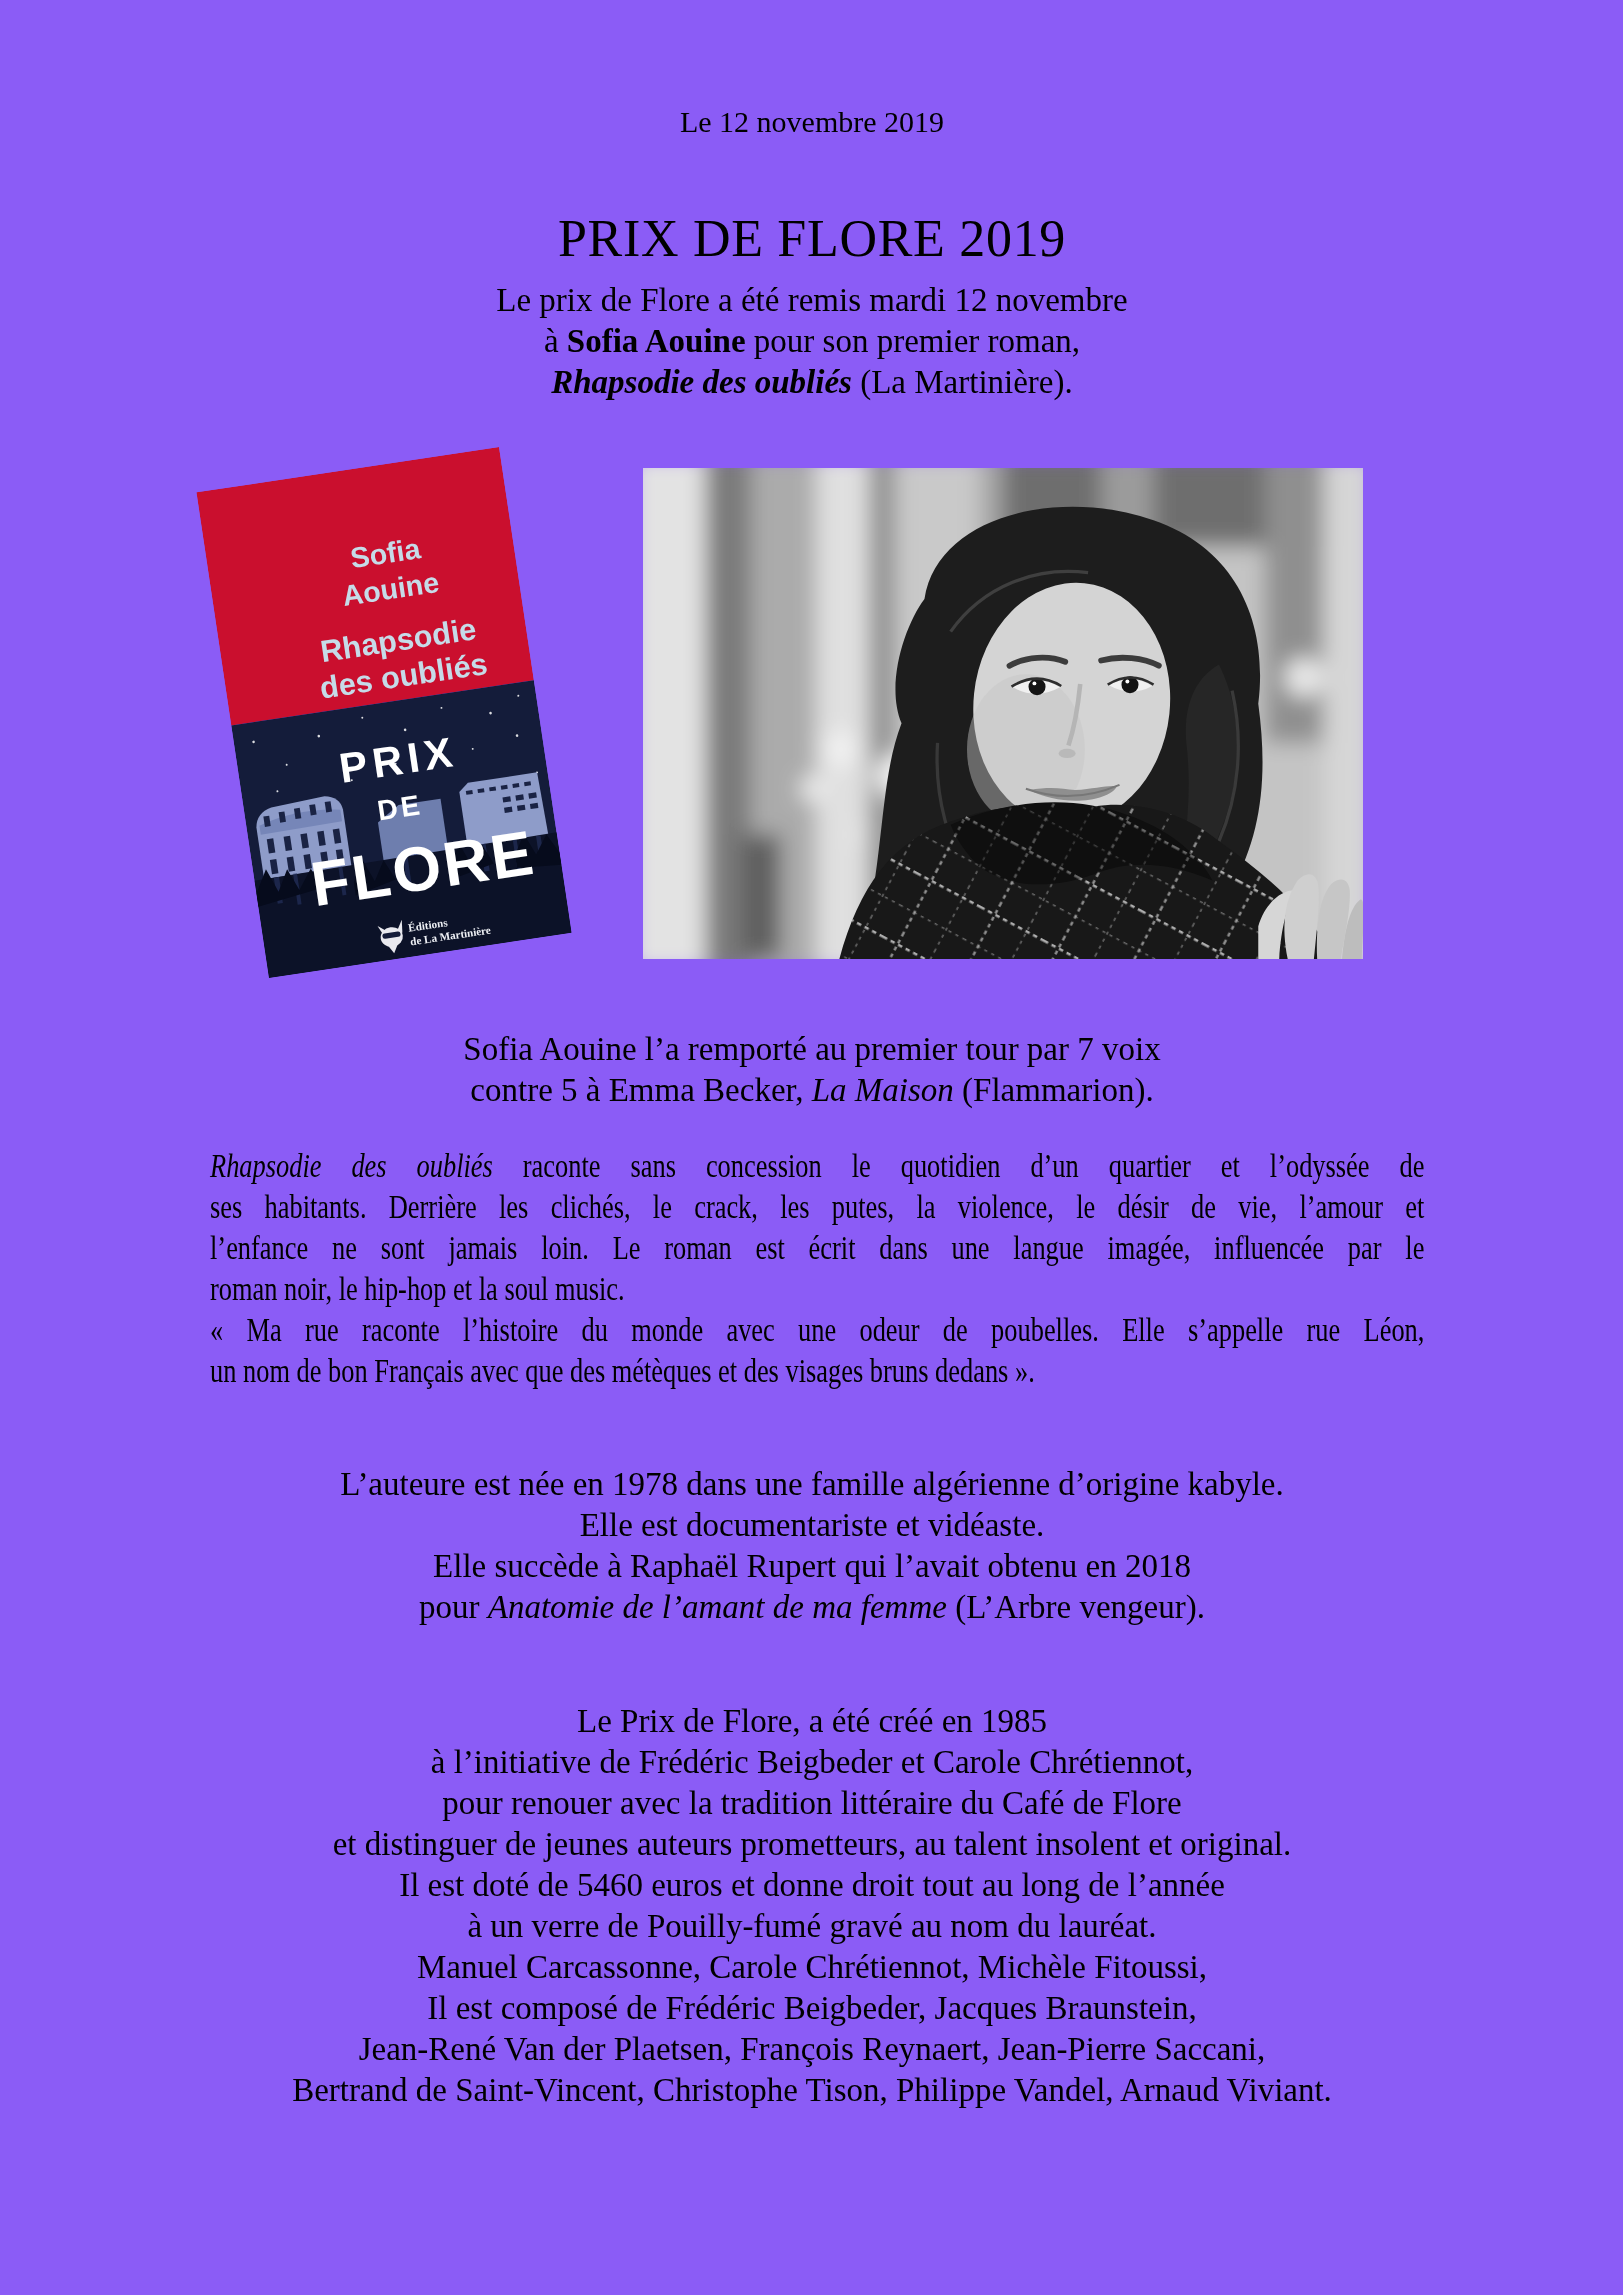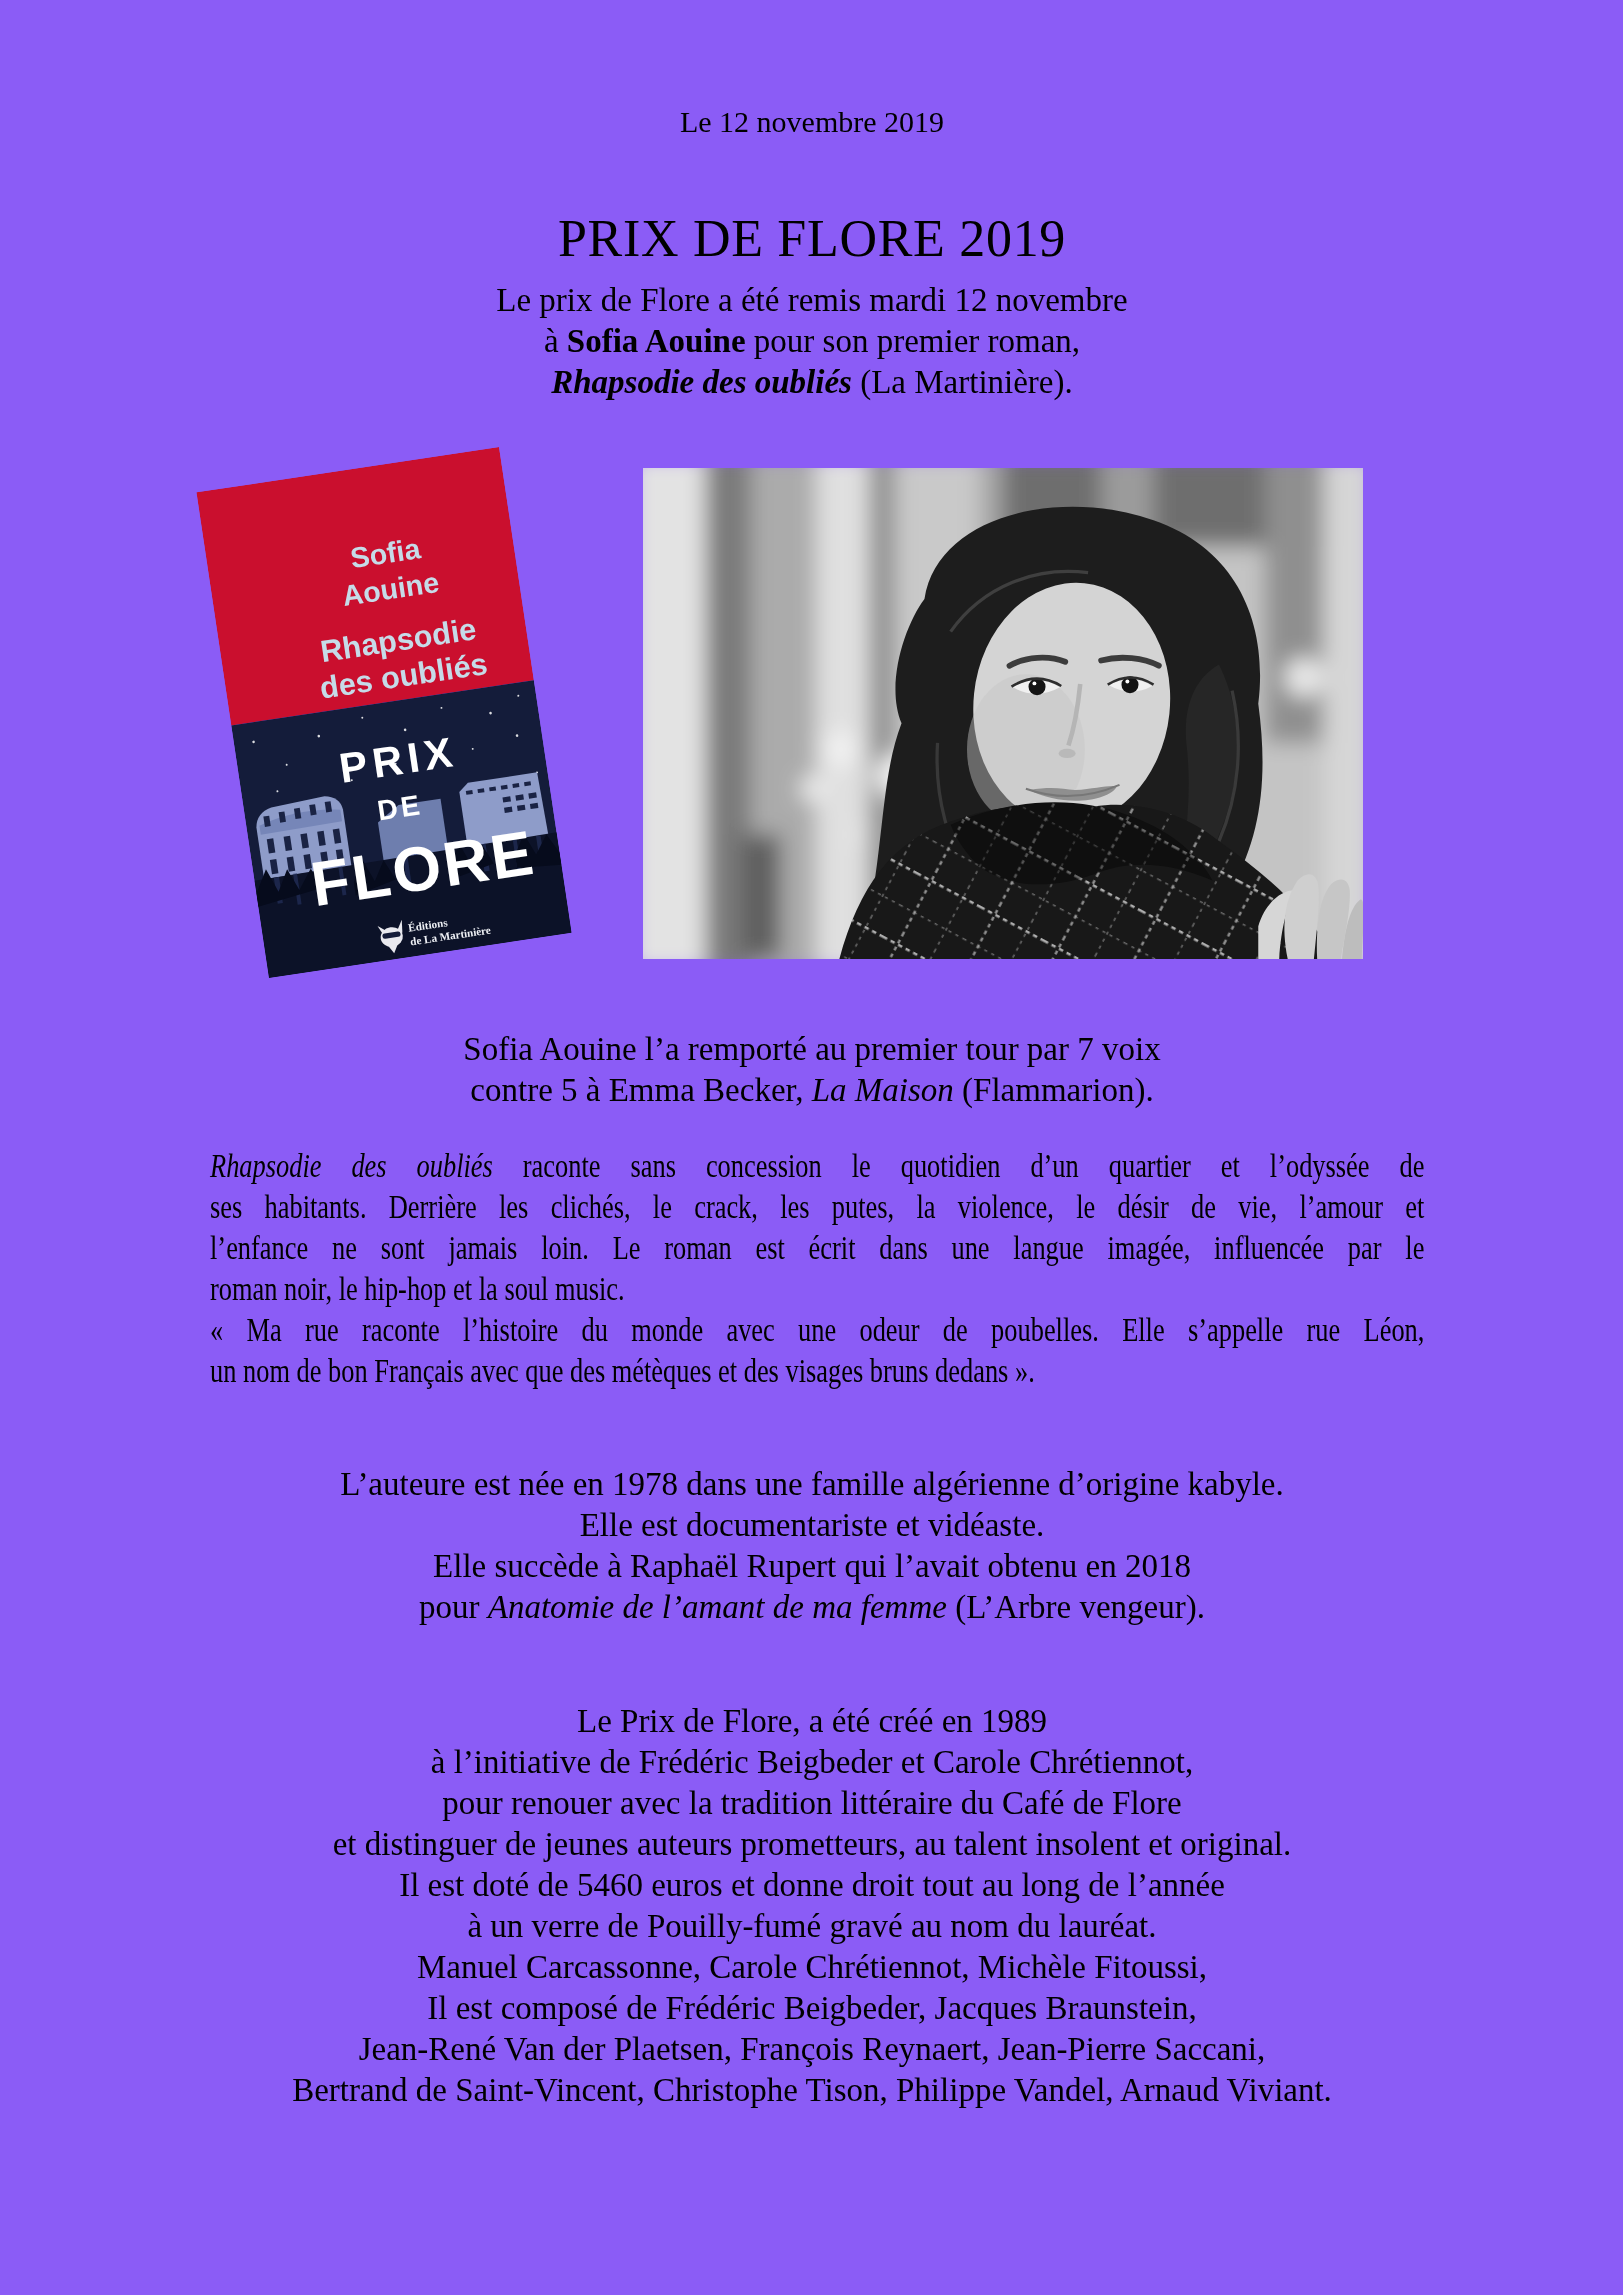--- a/index.html
+++ b/index.html
@@ -256,21 +256,21 @@
   </div>
 
   <div class="centerband bio-block">
     <div>L’auteure est née en 1978 dans une famille algérienne d’origine kabyle.</div>
     <div>Elle est documentariste et vidéaste.</div>
     <div>Elle succède à Raphaël Rupert qui l’avait obtenu en 2018</div>
     <div><span>pour </span><i>Anatomie de l’amant de ma femme</i><span> (L’Arbre vengeur).</span></div>
   </div>
 
   <div class="centerband prize-block">
-    <div>Le Prix de Flore, a été créé en 1989</div>
+    <div>Le Prix de Flore, a été créé en 1985</div>
     <div>à l’initiative de Frédéric Beigbeder et Carole Chrétiennot,</div>
     <div>pour renouer avec la tradition littéraire du Café de Flore</div>
     <div>et distinguer de jeunes auteurs prometteurs, au talent insolent et original.</div>
     <div>Il est doté de 5460 euros et donne droit tout au long de l’année</div>
     <div>à un verre de Pouilly-fumé gravé au nom du lauréat.</div>
     <div>Manuel Carcassonne, Carole Chrétiennot, Michèle Fitoussi,</div>
     <div>Il est composé de Frédéric Beigbeder, Jacques Braunstein,</div>
     <div>Jean-René Van der Plaetsen, François Reynaert, Jean-Pierre Saccani,</div>
     <div>Bertrand de Saint-Vincent, Christophe Tison, Philippe Vandel, Arnaud Viviant.</div>
   </div>

